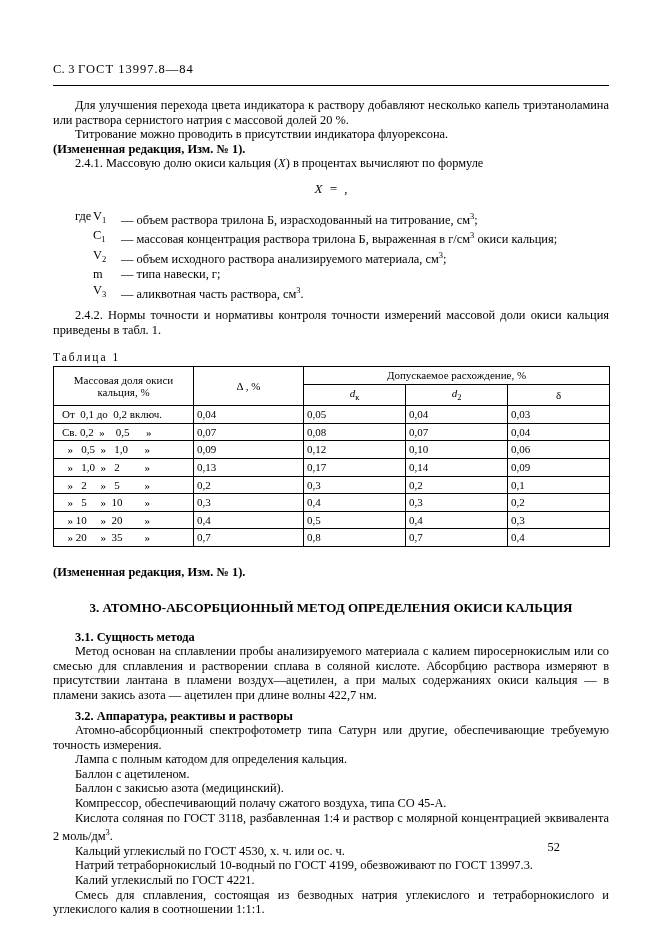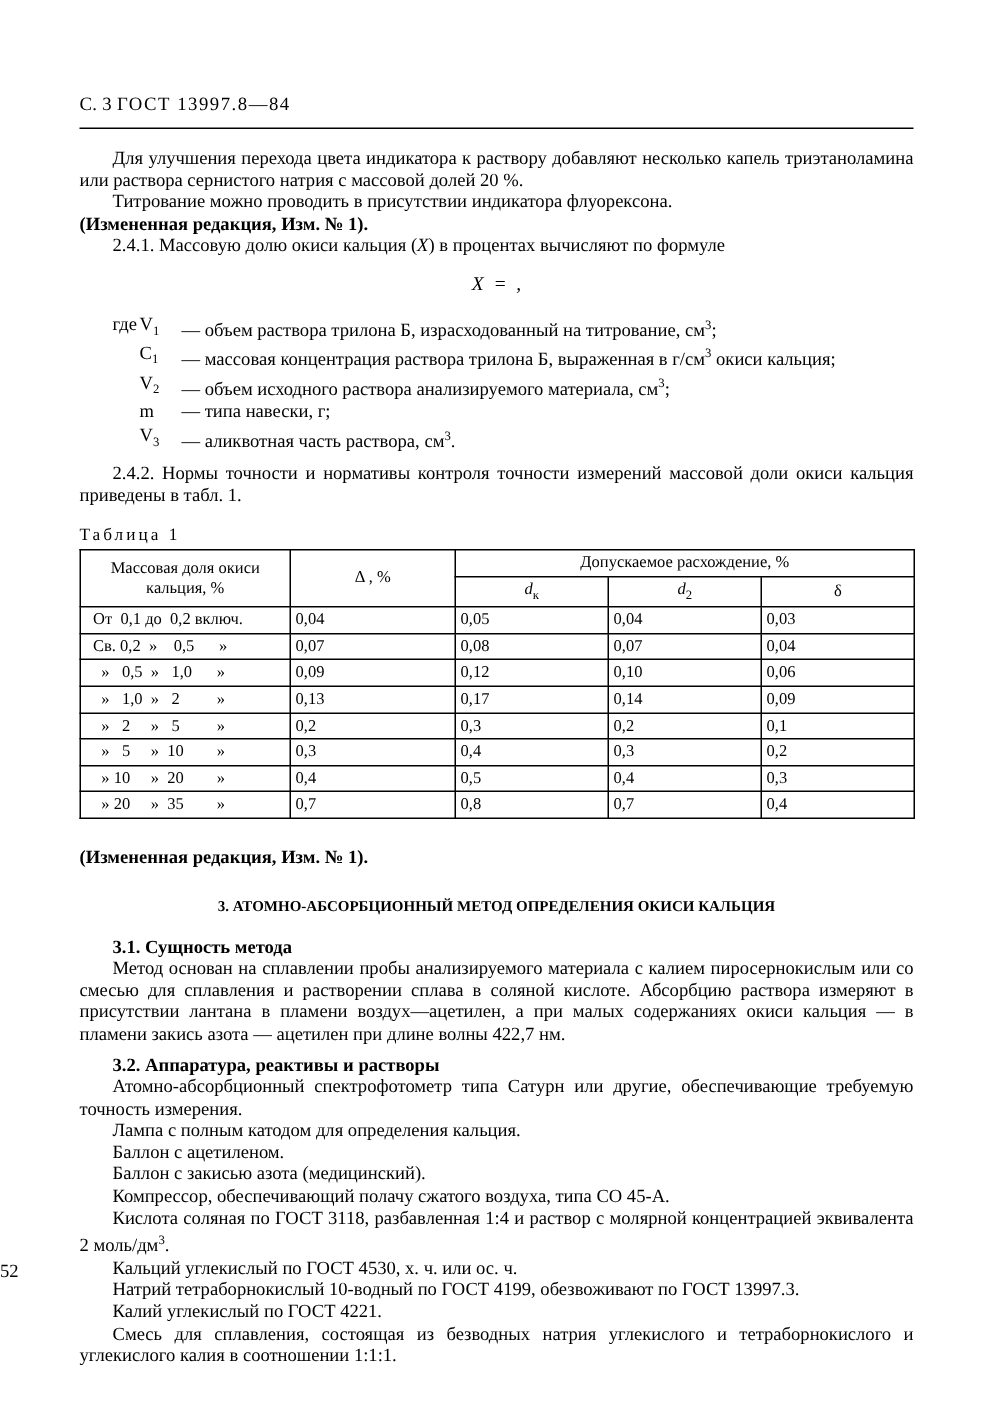--- a/index.html
+++ b/index.html
@@ -139,29 +139,29 @@
   }
   table.data td.cell-c {
     text-align: left;
     line-height: 12.6px;
   }
   .tbl-head-tall { height: 30px; }
   .sub-ital { font-style: italic; }
   .section-title {
     text-align: center;
     font-weight: bold;
-    font-size: 10px;
+    font-size: 13px;
     margin: 20px 0 14px 0;
   }
   .page-number {
     position: absolute;
     left: 0;
     top: 840px;
     width: 560px;
-    text-align: left;
+    text-align: right;
     font-size: 12.4px;
   }
   .spaced { letter-spacing: 1px; }
 </style>
 </head>
 <body>
 
 <div class="page">
 
   <div class="content">

